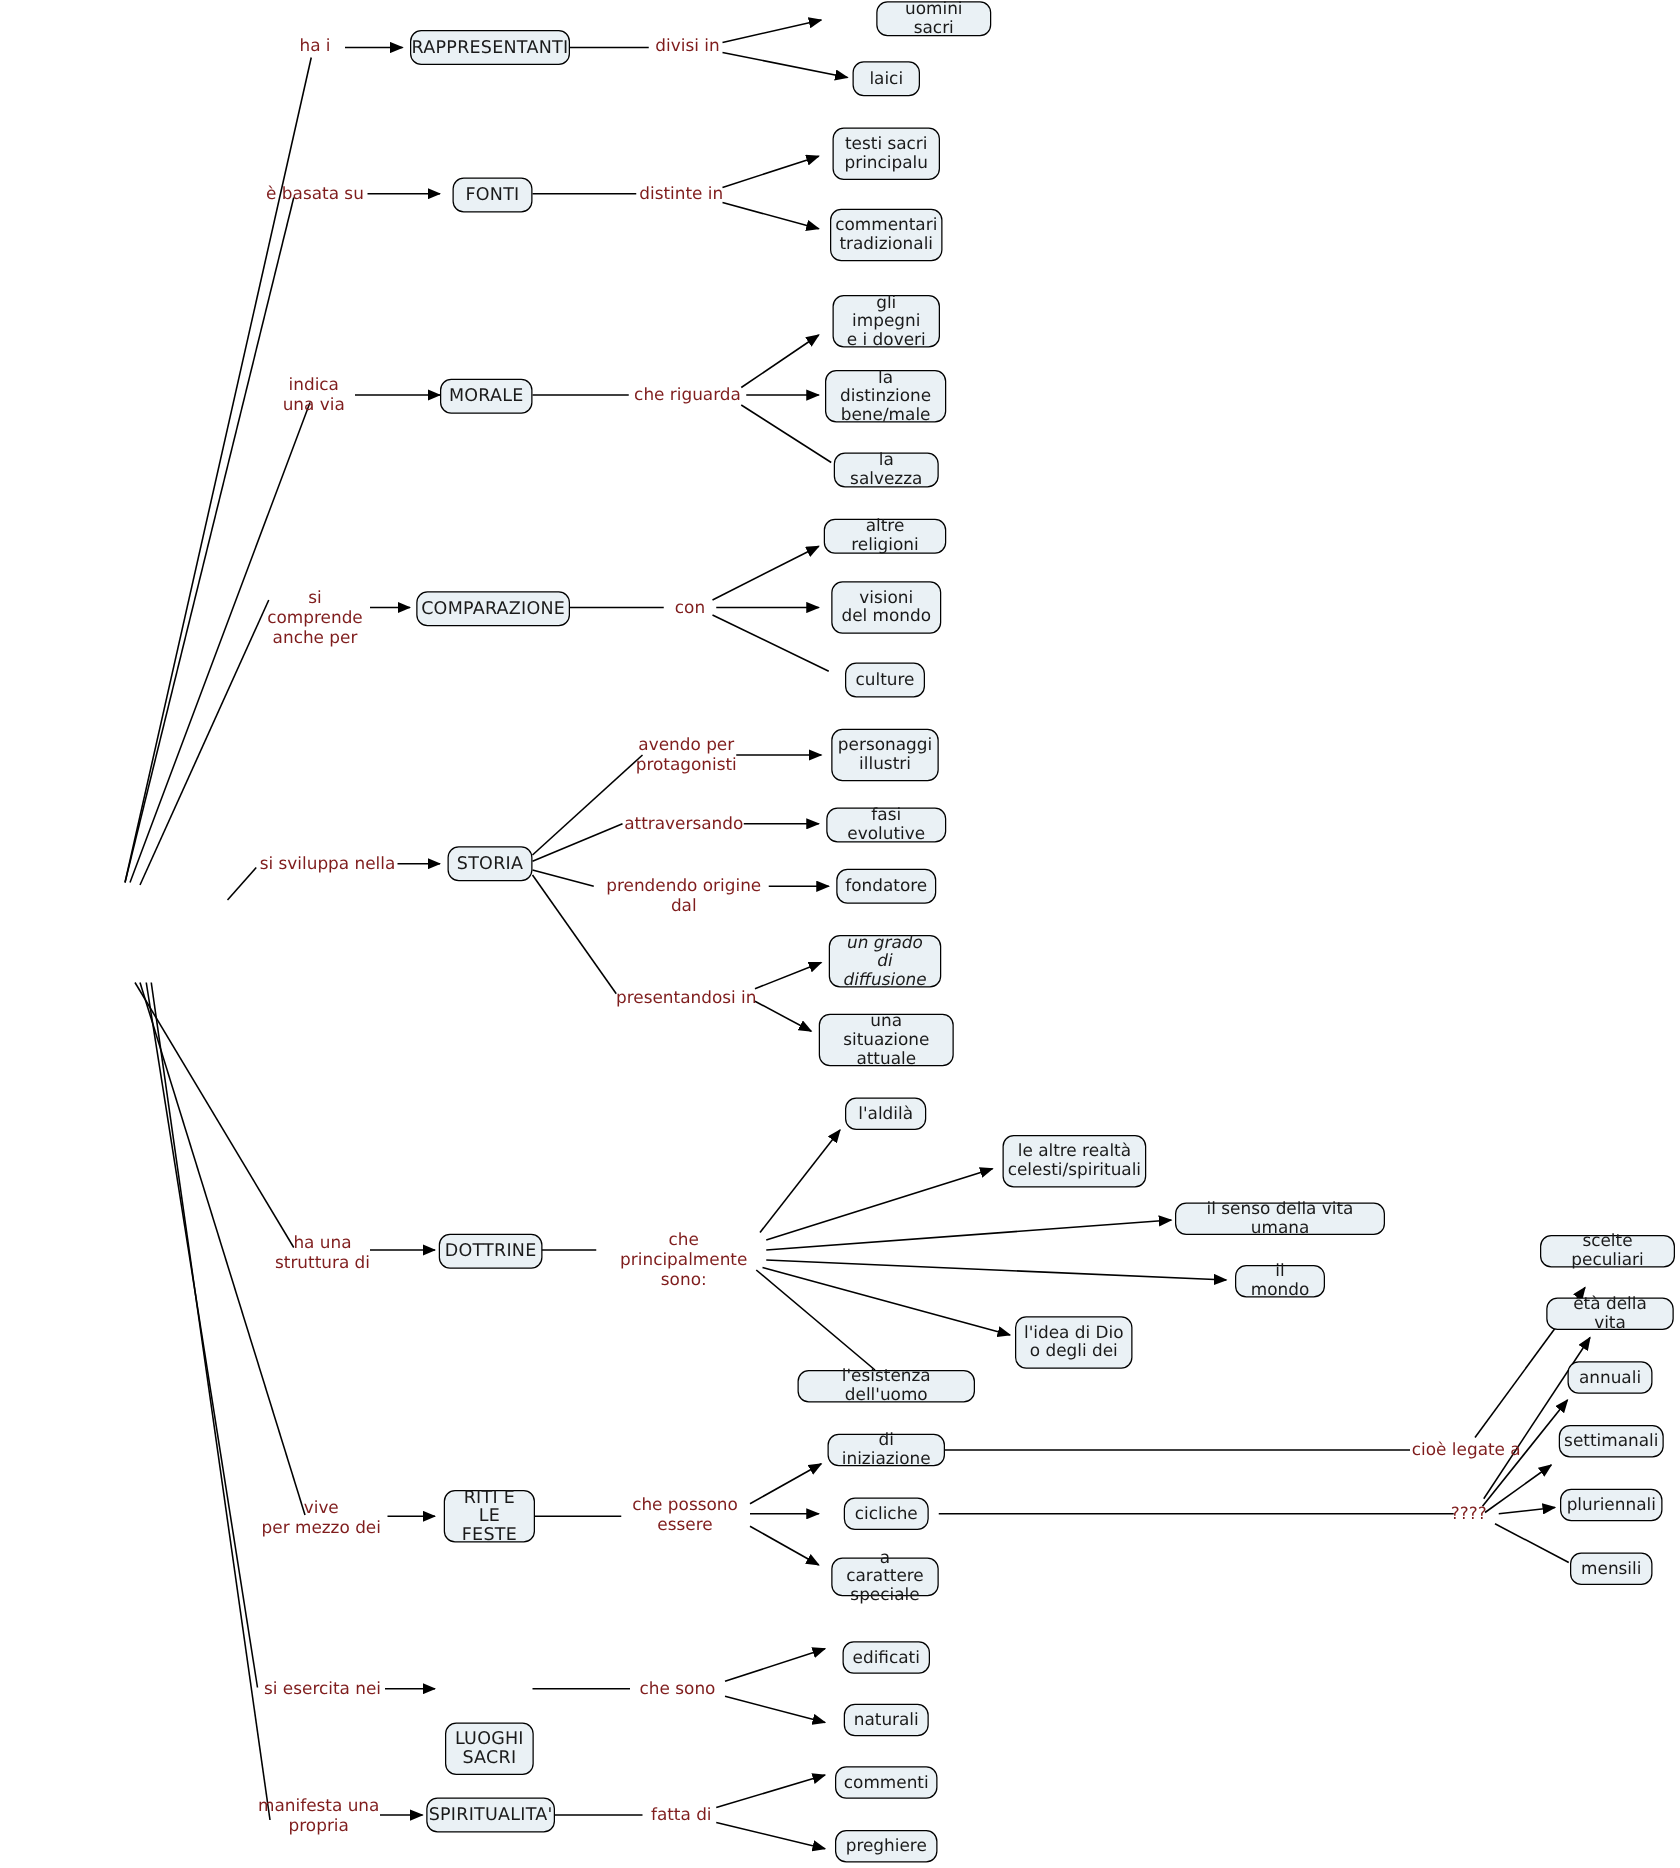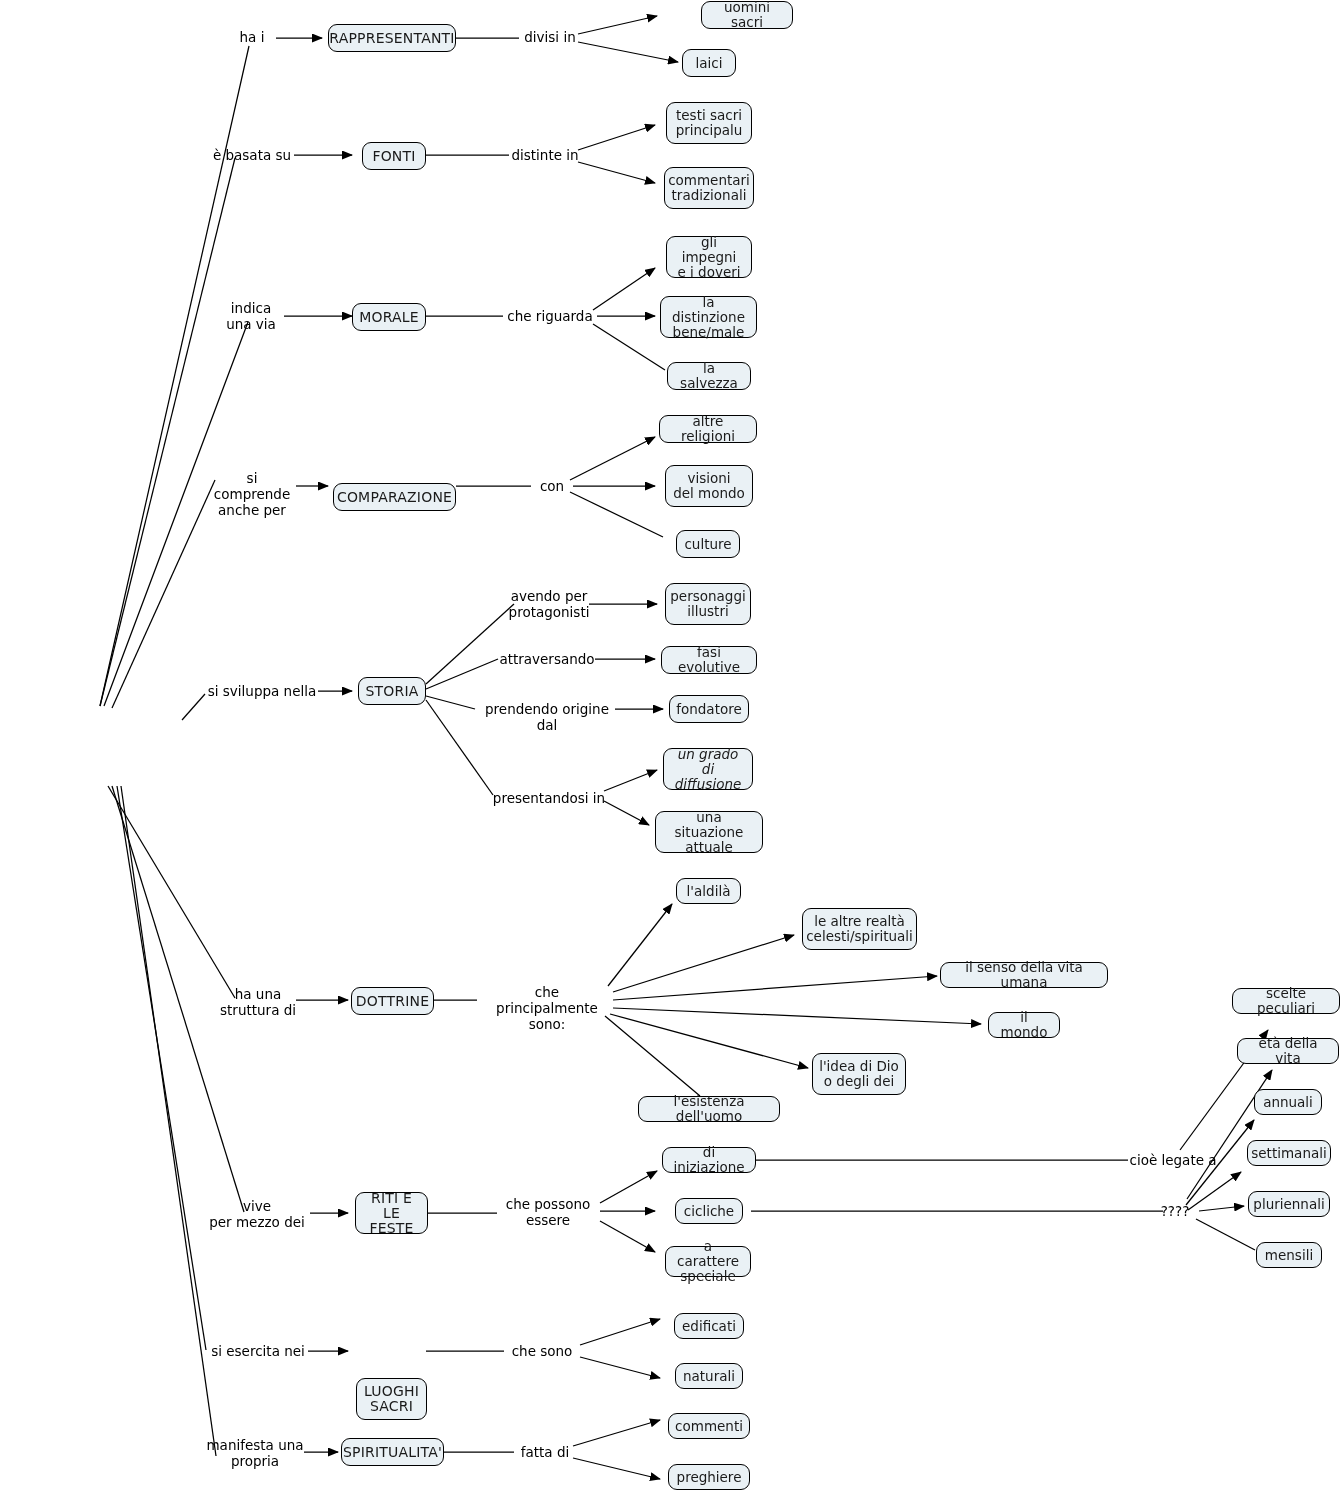--- a/index.html
+++ b/index.html
@@ -23,21 +23,21 @@
   }
   .node.root{
     border-radius:13px;
     font-size:14px;
     line-height:18px;
     letter-spacing:.3px;
   }
   .node.lvl1{ font-size:14px; letter-spacing:.2px; }
   .lab{
     position:absolute;
-    color:#000000;
+    color:#7f1d1d;
     font-size:13.5px;
     line-height:16px;
     text-align:center;
     white-space:pre-line;
     background:transparent;
   }
 </style>
 </head>
 <body>
 
@@ -171,21 +171,21 @@
   <div class="node" style="left:660px;top:296px;width:97px;height:42px;">
     <span>la distinzione
 bene/male</span>
   </div>
   <div class="node" style="left:667px;top:362px;width:84px;height:28px;">
     <span>la salvezza</span>
   </div>
 
   <div class="lab" style="left:208px;top:470px;width:88px;">si comprende
 anche per</div>
-  <div class="node lvl1" style="left:333px;top:473px;width:123px;height:28px;margin-top:10px;">
+  <div class="node lvl1" style="left:333px;top:473px;width:123px;height:28px;">
     <span>COMPARAZIONE</span>
   </div>
   <div class="lab" style="left:531px;top:478px;width:42px;">con</div>
   <div class="node" style="left:659px;top:415px;width:98px;height:28px;">
     <span>altre religioni</span>
   </div>
   <div class="node" style="left:665px;top:465px;width:88px;height:42px;">
     <span>visioni
 del mondo</span>
   </div>

